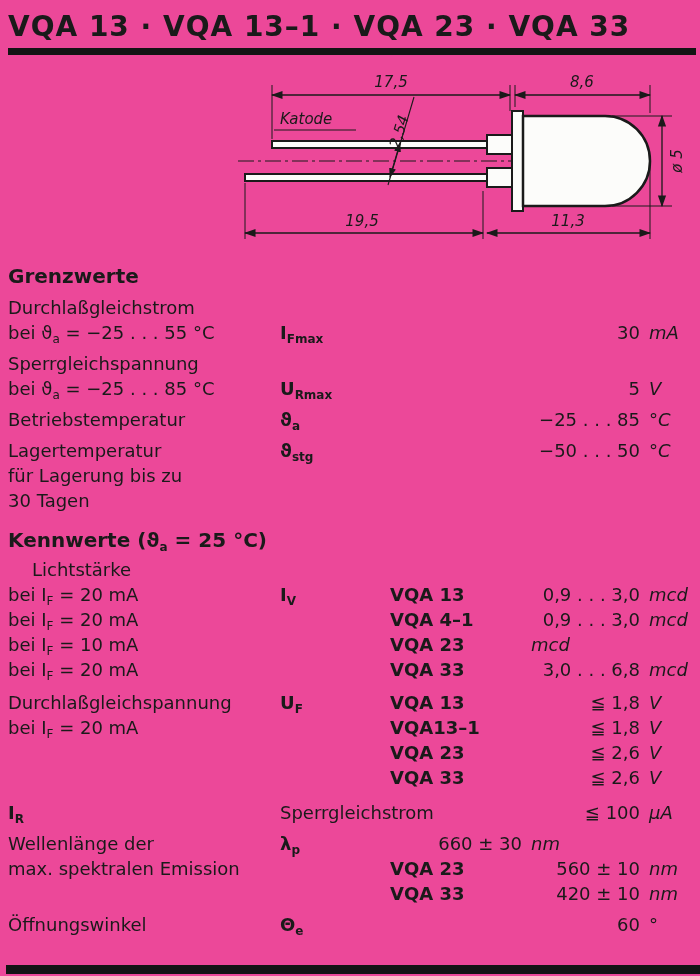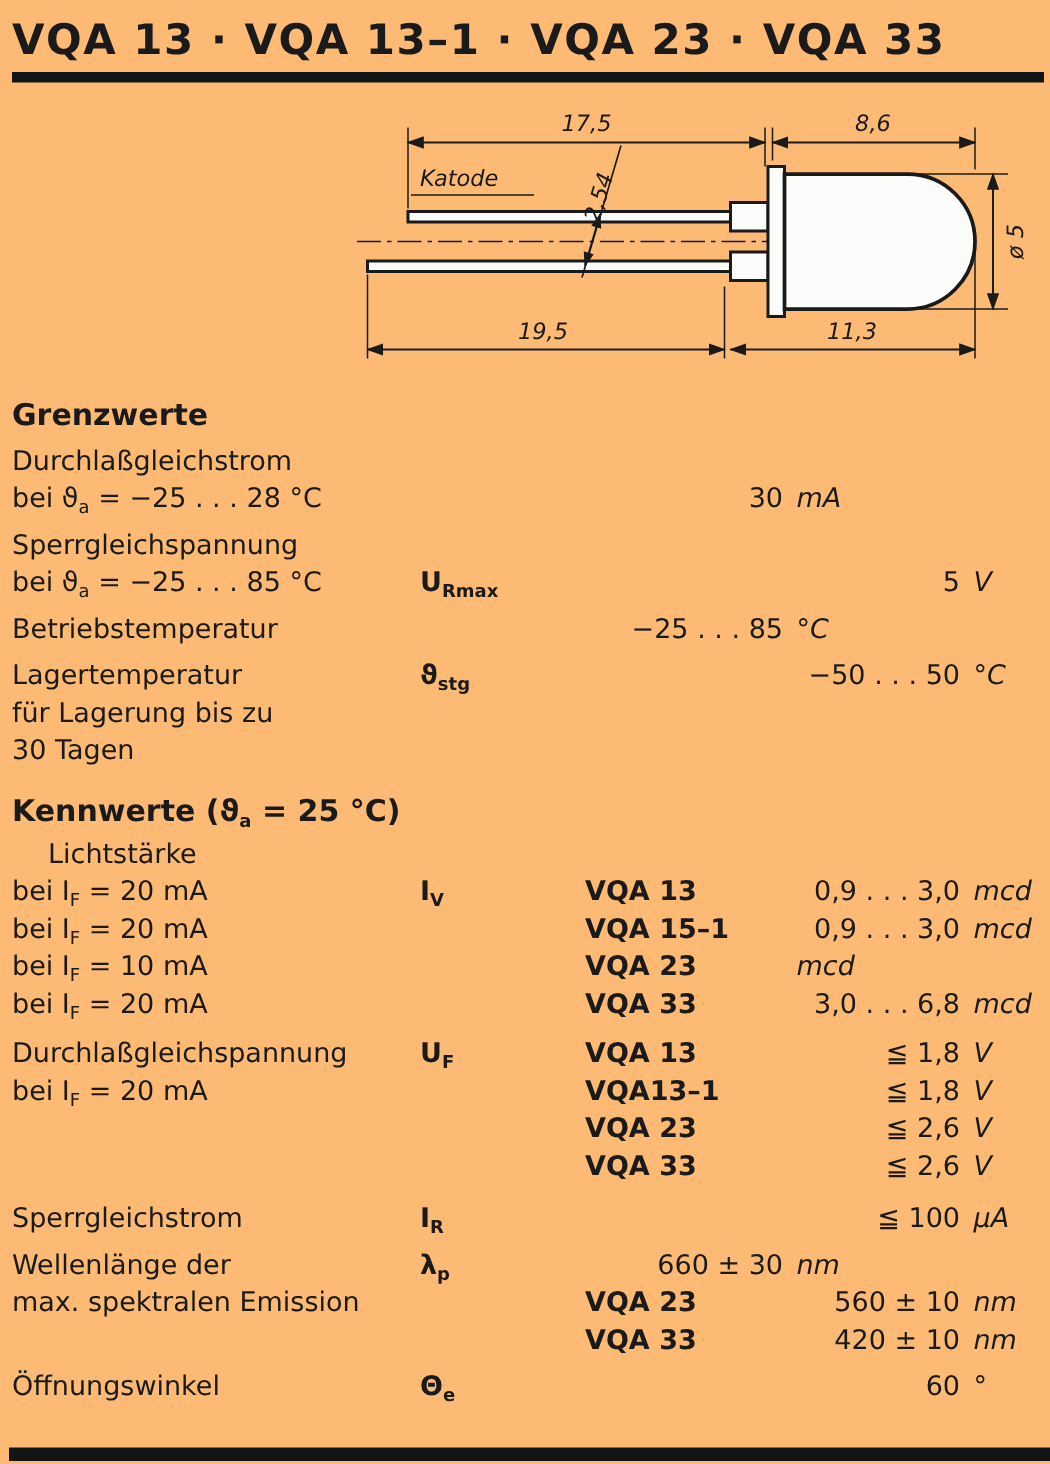--- a/index.html
+++ b/index.html
@@ -1,17 +1,17 @@
 <!DOCTYPE html>
 <html><head>
 <meta charset="utf-8">
 <style>
   html,body { margin:0; padding:0; background:#e8e8e4; }
   .page {
-    width:700px; height:976px; margin:0 auto; background:#fdba74;
+    width:700px; height:976px; margin:0 auto; background:#ec4899;
     color:#1a1a1a; font-family:"DejaVu Sans", sans-serif;
     display:flex; flex-direction:column; box-sizing:border-box; overflow:hidden;
     position:relative;
   }
   .title {
     font-size:28px; font-weight:700; letter-spacing:1px;
     padding:10px 10px 2px 8px; line-height:34px; white-space:nowrap;
   }
   .rule { height:7px; background:#141414; margin:2px 4px 0 8px; }
   .rule.bottom { height:9px; margin:auto 0 2px 6px; }
@@ -100,21 +100,22 @@
     <div class="h1">Grenzwerte</div>
 
     <div class="tr">
       <div class="td label"><span>Durchlaßgleichstrom</span></div>
       <div class="td"></div>
         <div class="td"></div>
         <div class="td"></div>
         <div class="td"></div>
     </div>
     <div class="tr">
-      <div class="td label"><span>bei ϑ</span><sub class="sb">a</sub><span> = −25 . . . 28 °C</span></div>
+      <div class="td label"><span>bei ϑ</span><sub class="sb">a</sub><span> = −25 . . . 55 °C</span></div>
+      <div class="td sym"><span>I</span><sub class="sb">Fmax</sub></div>
       <div class="td"></div>
       <div class="td val">30</div>
       <div class="td unit">mA</div>
     </div>
 
     <div class="tr mt6">
       <div class="td label"><span>Sperrgleichspannung</span></div>
       <div class="td"></div>
         <div class="td"></div>
         <div class="td"></div>
@@ -123,20 +124,21 @@
     <div class="tr">
       <div class="td label"><span>bei ϑ</span><sub class="sb">a</sub><span> = −25 . . . 85 °C</span></div>
       <div class="td sym"><span>U</span><sub class="sb">Rmax</sub></div>
       <div class="td"></div>
       <div class="td val">5</div>
       <div class="td unit">V</div>
     </div>
 
     <div class="tr mt6">
       <div class="td label"><span>Betriebstemperatur</span></div>
+      <div class="td sym"><span>ϑ</span><sub class="sb">a</sub></div>
       <div class="td"></div>
       <div class="td val">−25 . . . 85</div>
       <div class="td unit">°C</div>
     </div>
 
     <div class="tr mt6">
       <div class="td label"><span>Lagertemperatur</span></div>
       <div class="td sym"><span>ϑ</span><sub class="sb">stg</sub></div>
       <div class="td"></div>
       <div class="td val">−50 . . . 50</div>
@@ -164,21 +166,21 @@
     <div class="tr">
       <div class="td label"><span>bei I</span><sub class="sb">F</sub><span> = 20 mA</span></div>
       <div class="td sym"><span>I</span><sub class="sb">V</sub></div>
       <div class="td variant">VQA 13</div>
       <div class="td val">0,9 . . . 3,0</div>
       <div class="td unit">mcd</div>
     </div>
     <div class="tr">
       <div class="td label"><span>bei I</span><sub class="sb">F</sub><span> = 20 mA</span></div>
       <div class="td"></div>
-      <div class="td variant">VQA 15–1</div>
+      <div class="td variant">VQA 4–1</div>
       <div class="td val">0,9 . . . 3,0</div>
       <div class="td unit">mcd</div>
     </div>
     <div class="tr">
       <div class="td label"><span>bei I</span><sub class="sb">F</sub><span> = 10 mA</span></div>
       <div class="td"></div>
       <div class="td variant">VQA 23</div>
       <div class="td unit">mcd</div>
     </div>
     <div class="tr">
@@ -212,22 +214,22 @@
     </div>
     <div class="tr">
       <div class="td"></div>
         <div class="td"></div>
       <div class="td variant">VQA 33</div>
       <div class="td val">≦ 2,6</div>
       <div class="td unit">V</div>
     </div>
 
     <div class="tr mt10">
+      <div class="td sym"><span>I</span><sub class="sb">R</sub></div>
       <div class="td label"><span>Sperrgleichstrom</span></div>
-      <div class="td sym"><span>I</span><sub class="sb">R</sub></div>
       <div class="td"></div>
       <div class="td val">≦ 100</div>
       <div class="td unit">µA</div>
     </div>
 
     <div class="tr mt6">
       <div class="td label"><span>Wellenlänge der</span></div>
       <div class="td sym"><span>λ</span><sub class="sb">p</sub></div>
       <div class="td val">660 ± 30</div>
       <div class="td unit">nm</div>

